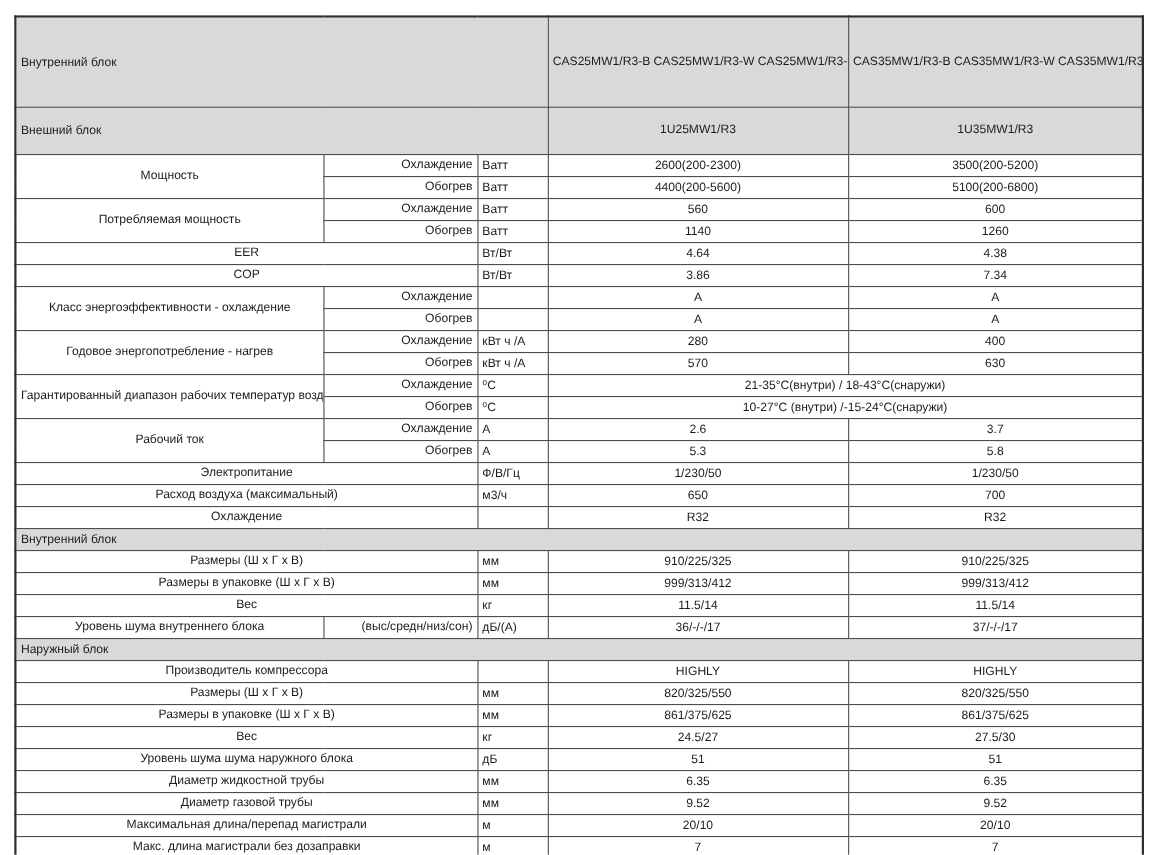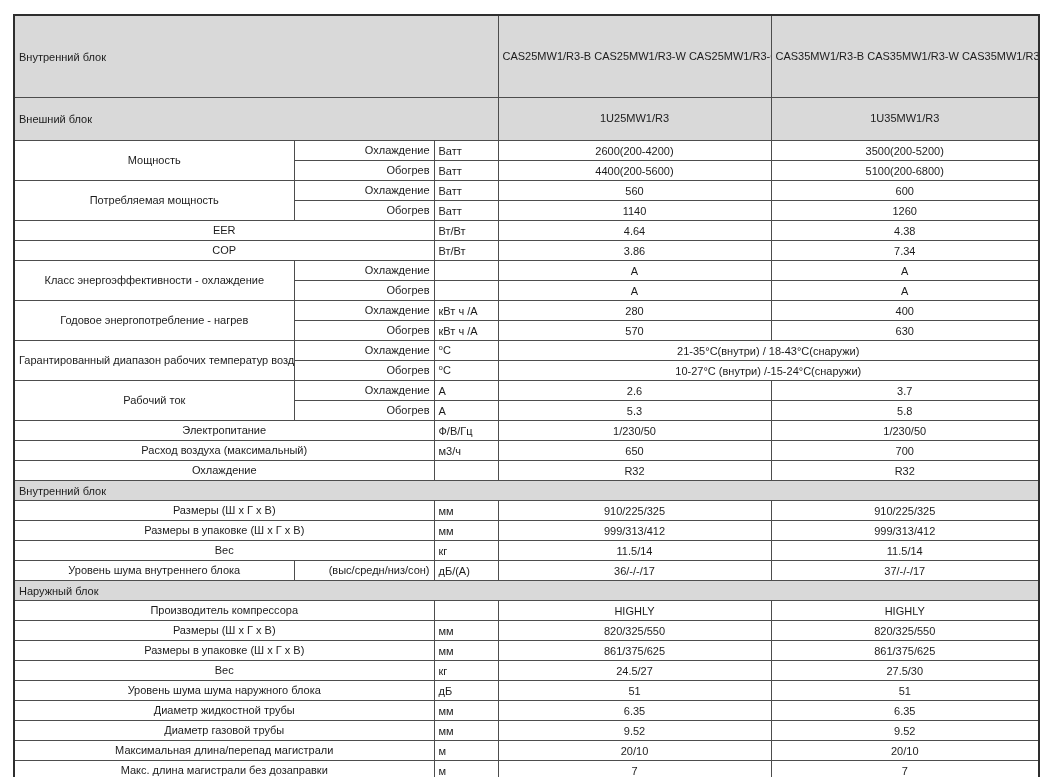--- a/index.html
+++ b/index.html
@@ -89,21 +89,21 @@
         <td class="hlabel" colspan="3">Внешний блок</td>
         <td class="hmodel">1U25MW1/R3</td>
         <td class="hmodel">1U35MW1/R3</td>
       </tr>
     </tbody>
     <tbody>
         <tr>
           <td class="label" rowspan="2">Мощность</td>
           <td class="sub">Охлаждение</td>
           <td class="unit">Ватт</td>
-          <td class="val">2600(200-4200)</td>
+          <td class="val">2600(200-2300)</td>
           <td class="val">3500(200-5200)</td>
         </tr>
         <tr>
           <td class="sub">Обогрев</td>
           <td class="unit">Ватт</td>
           <td class="val">4400(200-5600)</td>
           <td class="val">5100(200-6800)</td>
         </tr>
         <tr>
           <td class="label" rowspan="2">Потребляемая мощность</td>

